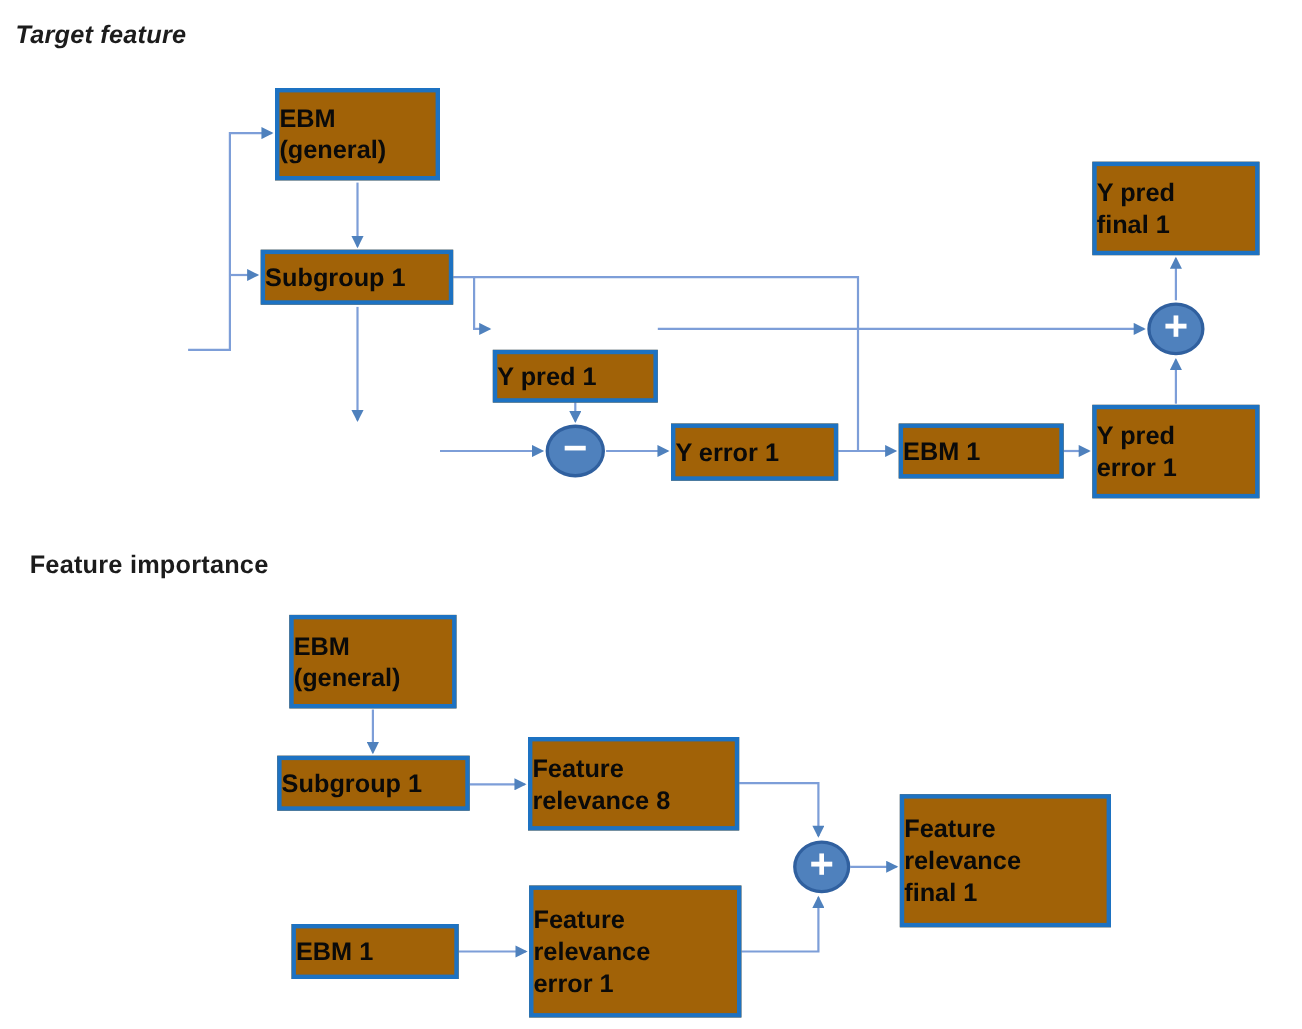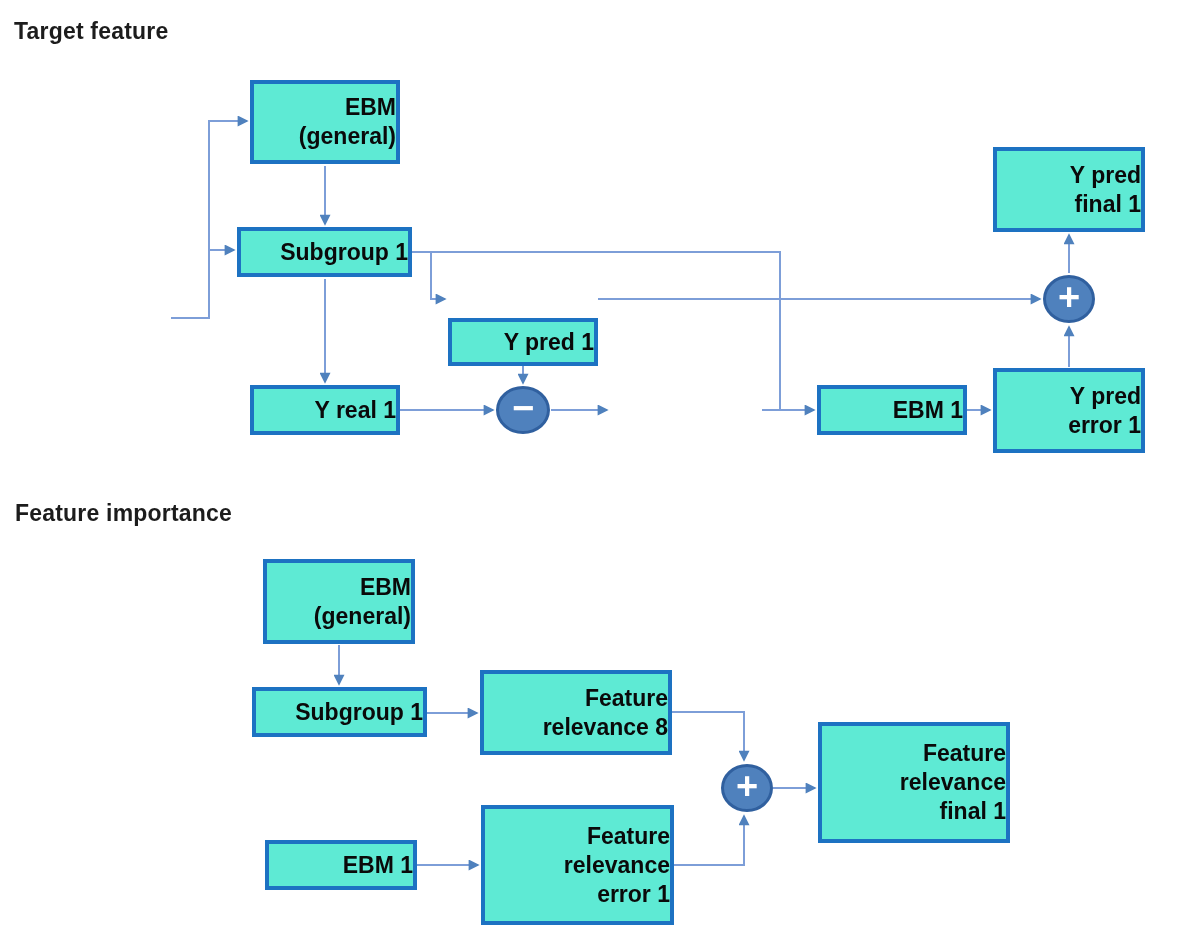--- a/index.html
+++ b/index.html
@@ -5,23 +5,23 @@
   html,body{margin:0;padding:0;background:#fff;}
   .canvas{
     position:relative;width:1184px;height:935px;background:var(--page-bg,#ffffff);
     font-family:"Liberation Sans",sans-serif;overflow:hidden;
   }
   .heading{
     position:absolute;font-size:23px;font-weight:700;color:var(--heading-text,#1c1c1c);
     white-space:nowrap;letter-spacing:.2px;
   }
   .node{
-    position:absolute;box-sizing:border-box;background:#5eead4;
+    position:absolute;box-sizing:border-box;background:#a16207;
     border:4px solid var(--box-border,#1d72c2);
-    display:flex;flex-direction:column;align-items:flex-end;justify-content:center;
+    display:flex;flex-direction:column;align-items:flex-start;justify-content:center;
     font-size:23px;font-weight:700;color:var(--box-text,#0a0a0a);
     text-align:center;line-height:29px;
   }
   .node .ln{display:block;white-space:nowrap;}
   .op{
     position:absolute;box-sizing:border-box;border-radius:50%;
     background:var(--circle-fill,#4f81bd);
     border:3px solid var(--circle-border,#30609f);
     display:flex;align-items:center;justify-content:center;
     color:#fff;font-weight:700;
@@ -68,45 +68,45 @@
     <path class="wire" d="M1069,273 L1069,235" marker-end="url(#arrow)"></path>
 
     <path class="wire" d="M339,645 L339,684" marker-end="url(#arrow)"></path>
     <path class="wire" d="M427,713 L477,713" marker-end="url(#arrow)"></path>
     <path class="wire" d="M417,865 L478,865" marker-end="url(#arrow)"></path>
     <path class="wire" d="M672,712 L744,712 L744,760" marker-end="url(#arrow)"></path>
     <path class="wire" d="M674,865 L744,865 L744,816" marker-end="url(#arrow)"></path>
     <path class="wire" d="M773,788 L815,788" marker-end="url(#arrow)"></path>
   </svg>
 
-  <div class="heading" style="left:14px;top:18px;">Target feature</div>
-  <div class="heading" style="left:15px;top:500px;">Feature importance</div>
+  <div class="heading" style="left:14px;top:18px;font-style:italic;">Target feature</div>
+  <div class="heading" style="left:27px;top:500px;">Feature importance</div>
 
 
   <div class="node" style="left:250px;top:80px;width:150px;height:84px;">
     <span class="ln">EBM</span>
     <span class="ln">(general)</span>
   </div>
 
   <div class="node" style="left:237px;top:227px;width:175px;height:50px;">
     <span class="ln">Subgroup 1</span>
   </div>
 
   <div class="node" style="left:448px;top:276px;width:150px;height:48px;margin-top:42px;">
     <span class="ln">Y pred 1</span>
   </div>
 
-  <div class="node" style="left:250px;top:385px;width:150px;height:50px;">
-    <span class="ln">Y real 1</span>
-  </div>
 
   <div class="op" style="left:496px;top:386px;width:54px;height:48px;">
     <span class="sym">−</span>
   </div>
 
+  <div class="node" style="left:610px;top:385px;width:152px;height:52px;">
+    <span class="ln">Y error 1</span>
+  </div>
 
   <div class="node" style="left:817px;top:385px;width:150px;height:50px;">
     <span class="ln">EBM 1</span>
   </div>
 
   <div class="node" style="left:993px;top:368px;width:152px;height:85px;">
     <span class="ln">Y pred</span>
     <span class="ln">error 1</span>
   </div>
 

